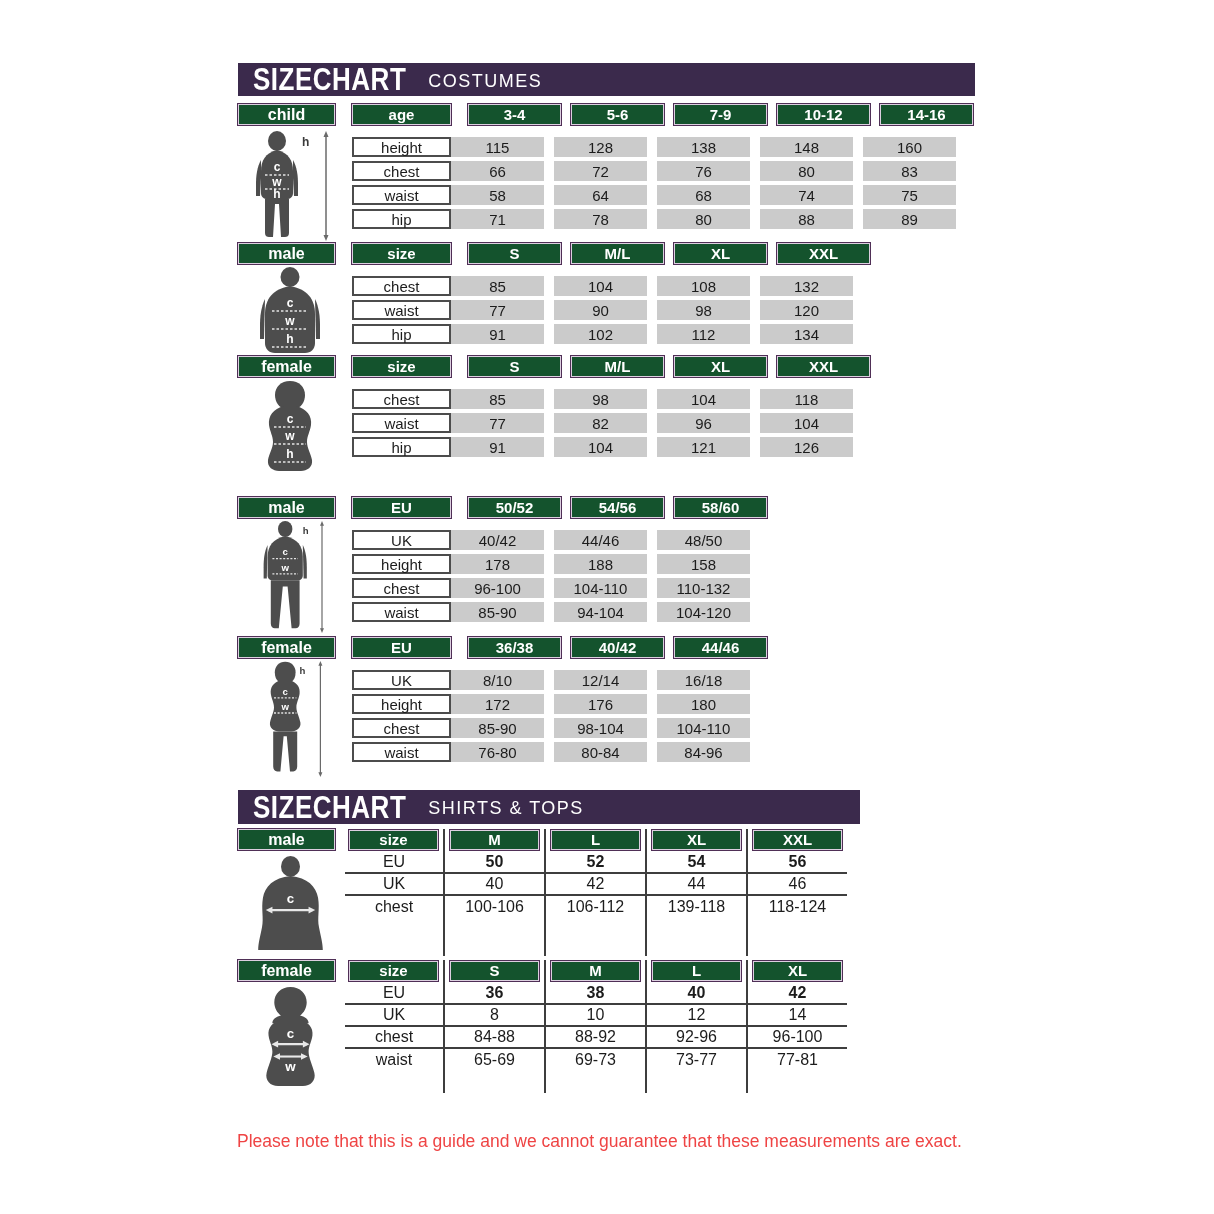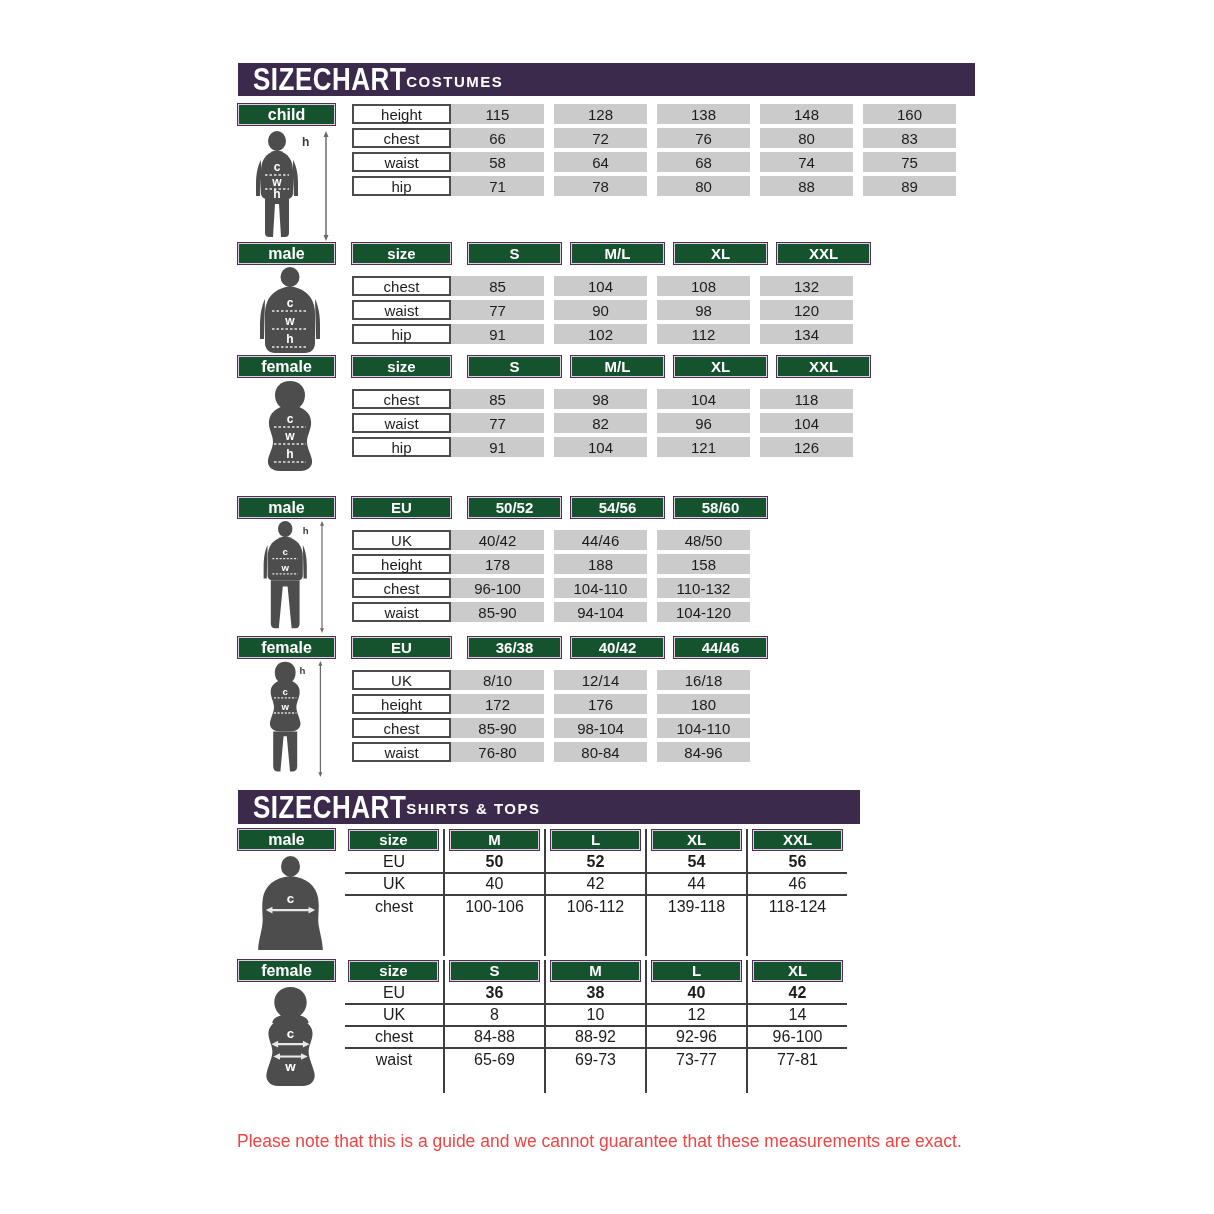--- a/index.html
+++ b/index.html
@@ -7,21 +7,21 @@
   body {
     width:1214px; height:1214px; background:#ffffff;
     font-family:"Liberation Sans", sans-serif; color:#1c1c1c;
     position:relative; overflow:hidden;
   }
   
   .banner { position:absolute; background:#3b2a4c; color:#fff; display:flex; align-items:center; }
   #costumes-banner { left:238px; top:63px; width:737px; height:33px; }
   #shirts-banner   { left:238px; top:790px; width:622px; height:34px; }
   .banner-title { font-weight:bold; font-size:26px; margin-left:15px; transform:scaleY(1.18); transform-origin:center; letter-spacing:.5px; white-space:nowrap; }
-  .banner-sub   { font-weight:bold; font-size:15px; letter-spacing:1.5px; margin-top:3px; white-space:nowrap; }
+  .banner-sub   { font-weight:normal; font-size:18px; margin-left:22px; letter-spacing:1.5px; margin-top:3px; white-space:nowrap; }
 
   
   .chip {
     background:#14532d; border:1px solid #ddcfe0; box-shadow:0 0 0 1px #4f2f56;
     color:#fff; font-weight:bold; display:flex; align-items:center; justify-content:center;
   }
 
   
   .csec { position:absolute; left:238px; display:flex; }
   .leftcol { width:97px; margin-right:17px; position:relative; flex:none; }
@@ -85,20 +85,28 @@
       <text x="39" y="56" class="figletter">w</text>
       <line x1="27" y1="59" x2="51" y2="59" class="figband"></line>
       <text x="39" y="68" class="figletter">h</text>
       <line x1="88" y1="4" x2="88" y2="108" class="hline-v"></line>
       <path d="M88 1 L85.5 7 L90.5 7 Z" fill="#6a6a6a"></path>
       <path d="M88 111 L85.5 105 L90.5 105 Z" fill="#6a6a6a"></path>
       <text x="64" y="16" class="figletter-dark">h</text>
     </svg>
   </div>
   <div>
+    <div class="chiprow">
+      <div class="chip head-chip">age</div>
+      <div class="chip col-chip">3-4</div>
+      <div class="chip col-chip">5-6</div>
+      <div class="chip col-chip">7-9</div>
+      <div class="chip col-chip">10-12</div>
+      <div class="chip col-chip">14-16</div>
+    </div>
     <div class="drow">
       <div class="lcell">height</div>
       <div class="vcell">115</div>
       <div class="vcell">128</div>
       <div class="vcell">138</div>
       <div class="vcell">148</div>
       <div class="vcell">160</div>
     </div>
     <div class="drow">
       <div class="lcell">chest</div>

